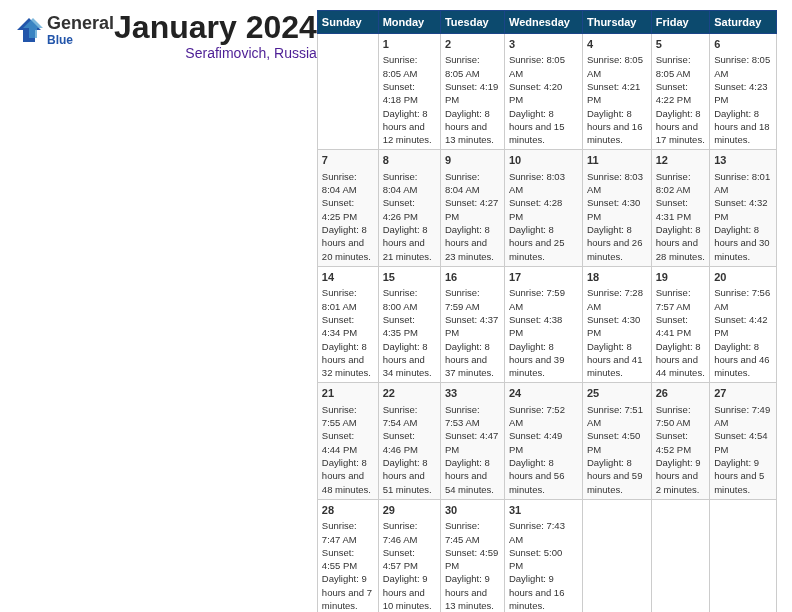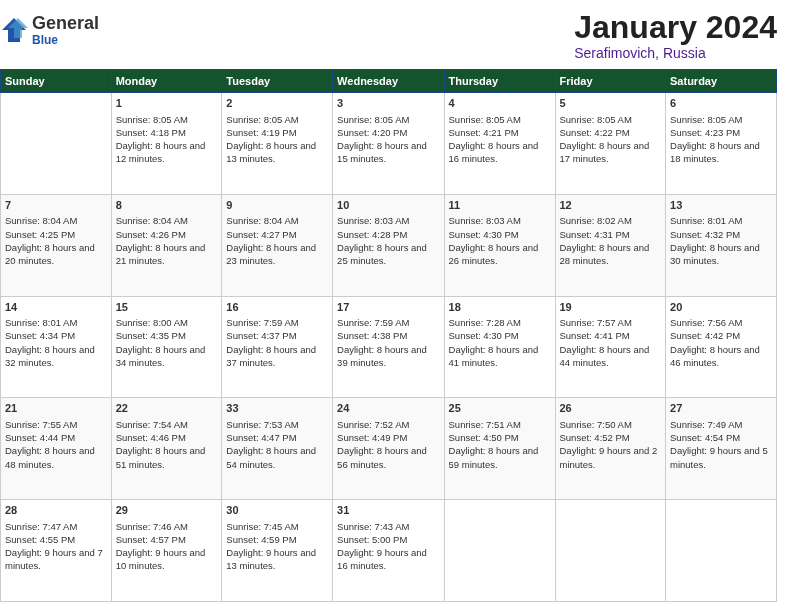--- a/index.html
+++ b/index.html
@@ -6,23 +6,23 @@
     body {
       font-family: Arial, sans-serif;
       background: #fff;
       width: 792px;
       height: 612px;
       overflow: hidden;
     }
     .page {
       width: 792px;
       height: 612px;
-      padding: 10px 15px 10px 0;
+      padding: 10px 15px 10px 15px;
       display: flex;
-      flex-direction: column;
+      flex-direction: row;
     }
     .header {
       display: flex;
       justify-content: space-between;
       align-items: flex-start;
       margin-bottom: 8px;
     }
     .logo {
       display: flex;
       align-items: center;
@@ -42,40 +42,40 @@
       font-size: 12px;
       font-weight: bold;
       color: #2255aa;
     }
     .logo-icon {
       width: 28px;
       height: 28px;
       margin-right: 4px;
     }
     .title-block {
-      text-align: left;
+      text-align: right;
     }
     .month-title {
       font-size: 32px;
       font-weight: bold;
       color: #222;
       line-height: 1.1;
     }
     .location {
       font-size: 14px;
       color: #4c1d95;
     }
     .calendar {
       flex: 1;
       border-collapse: collapse;
       width: 100%;
       font-size: 10px;
     }
     .calendar th {
-      background-color: #14532d;
+      background-color: #0c4a6e;
       color: #fff;
       padding: 5px 4px;
       text-align: left;
       font-size: 11px;
       font-weight: bold;
       border: 1px solid #1a4488;
     }
     .calendar td {
       border: 1px solid #ccc;
       vertical-align: top;

